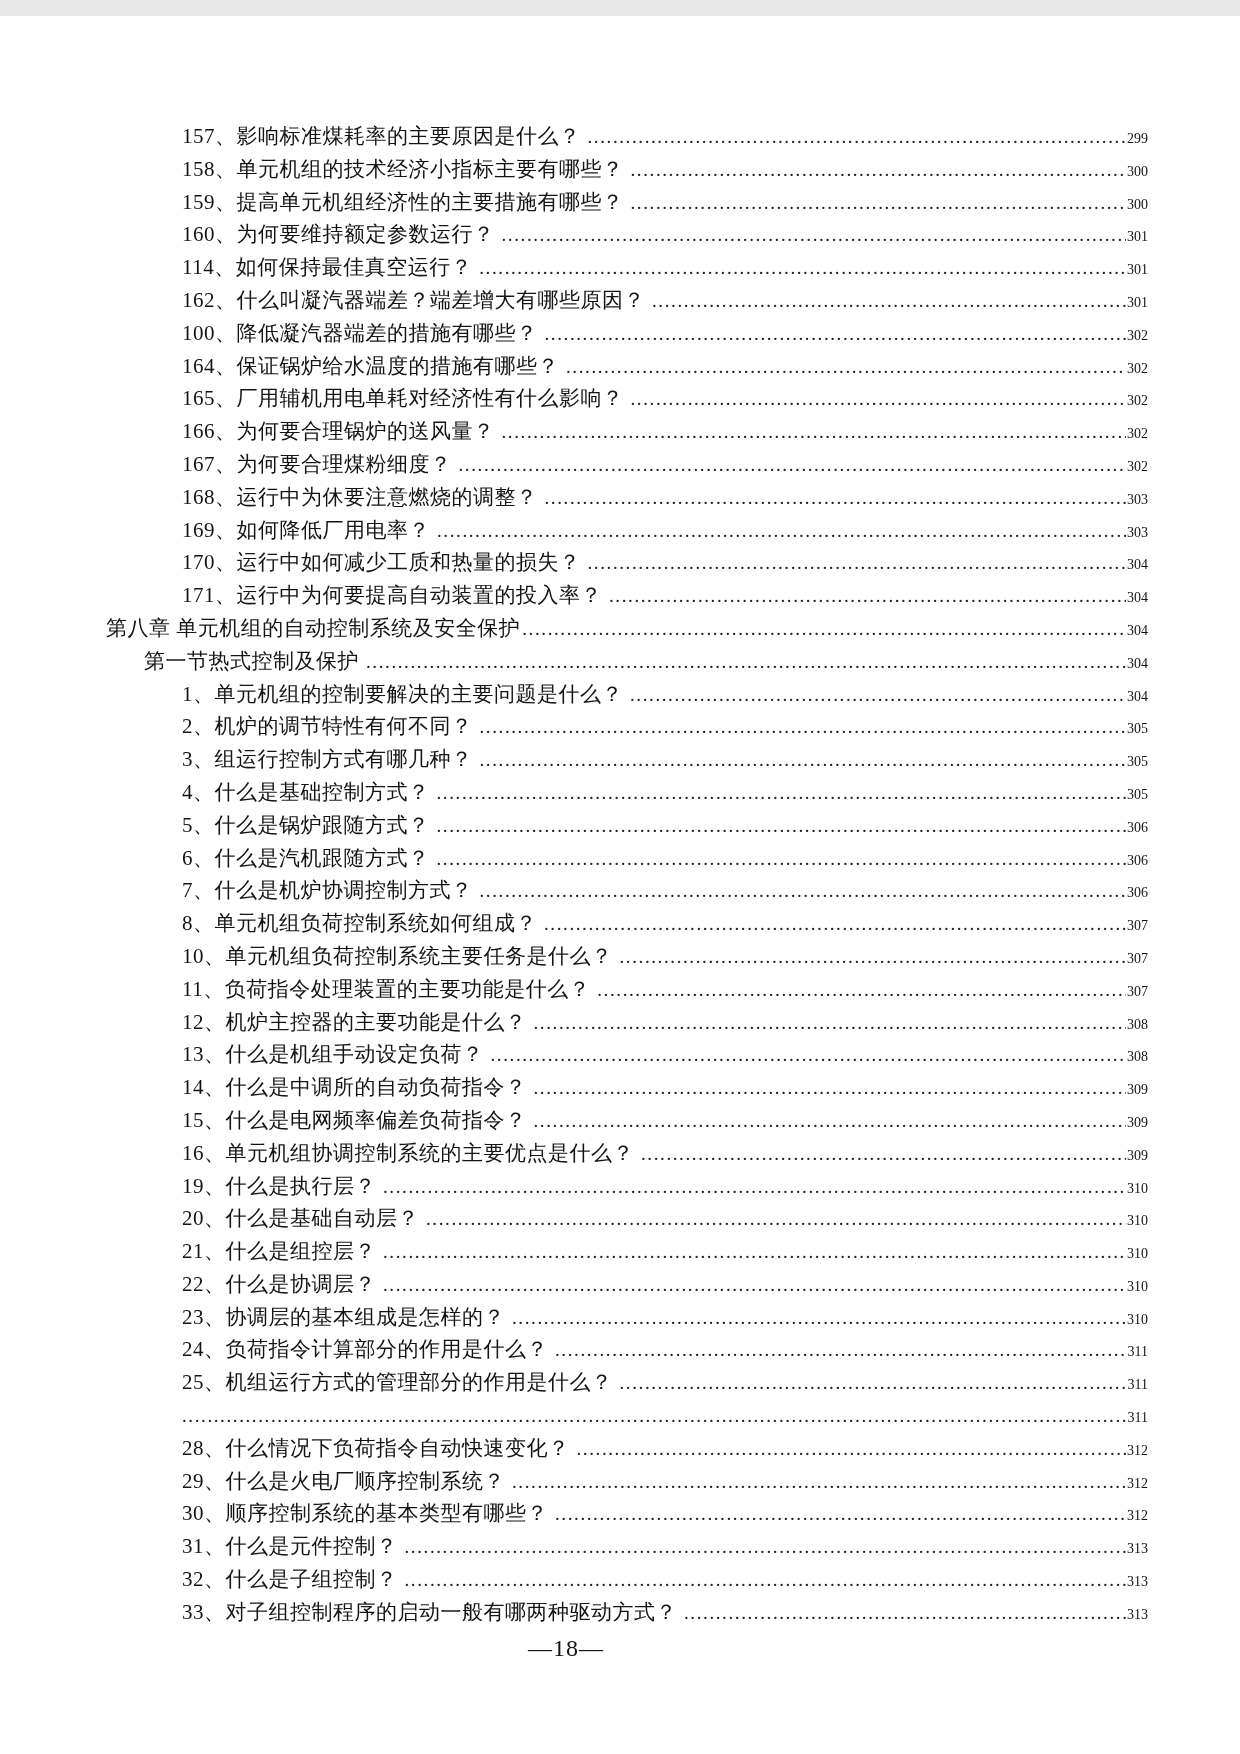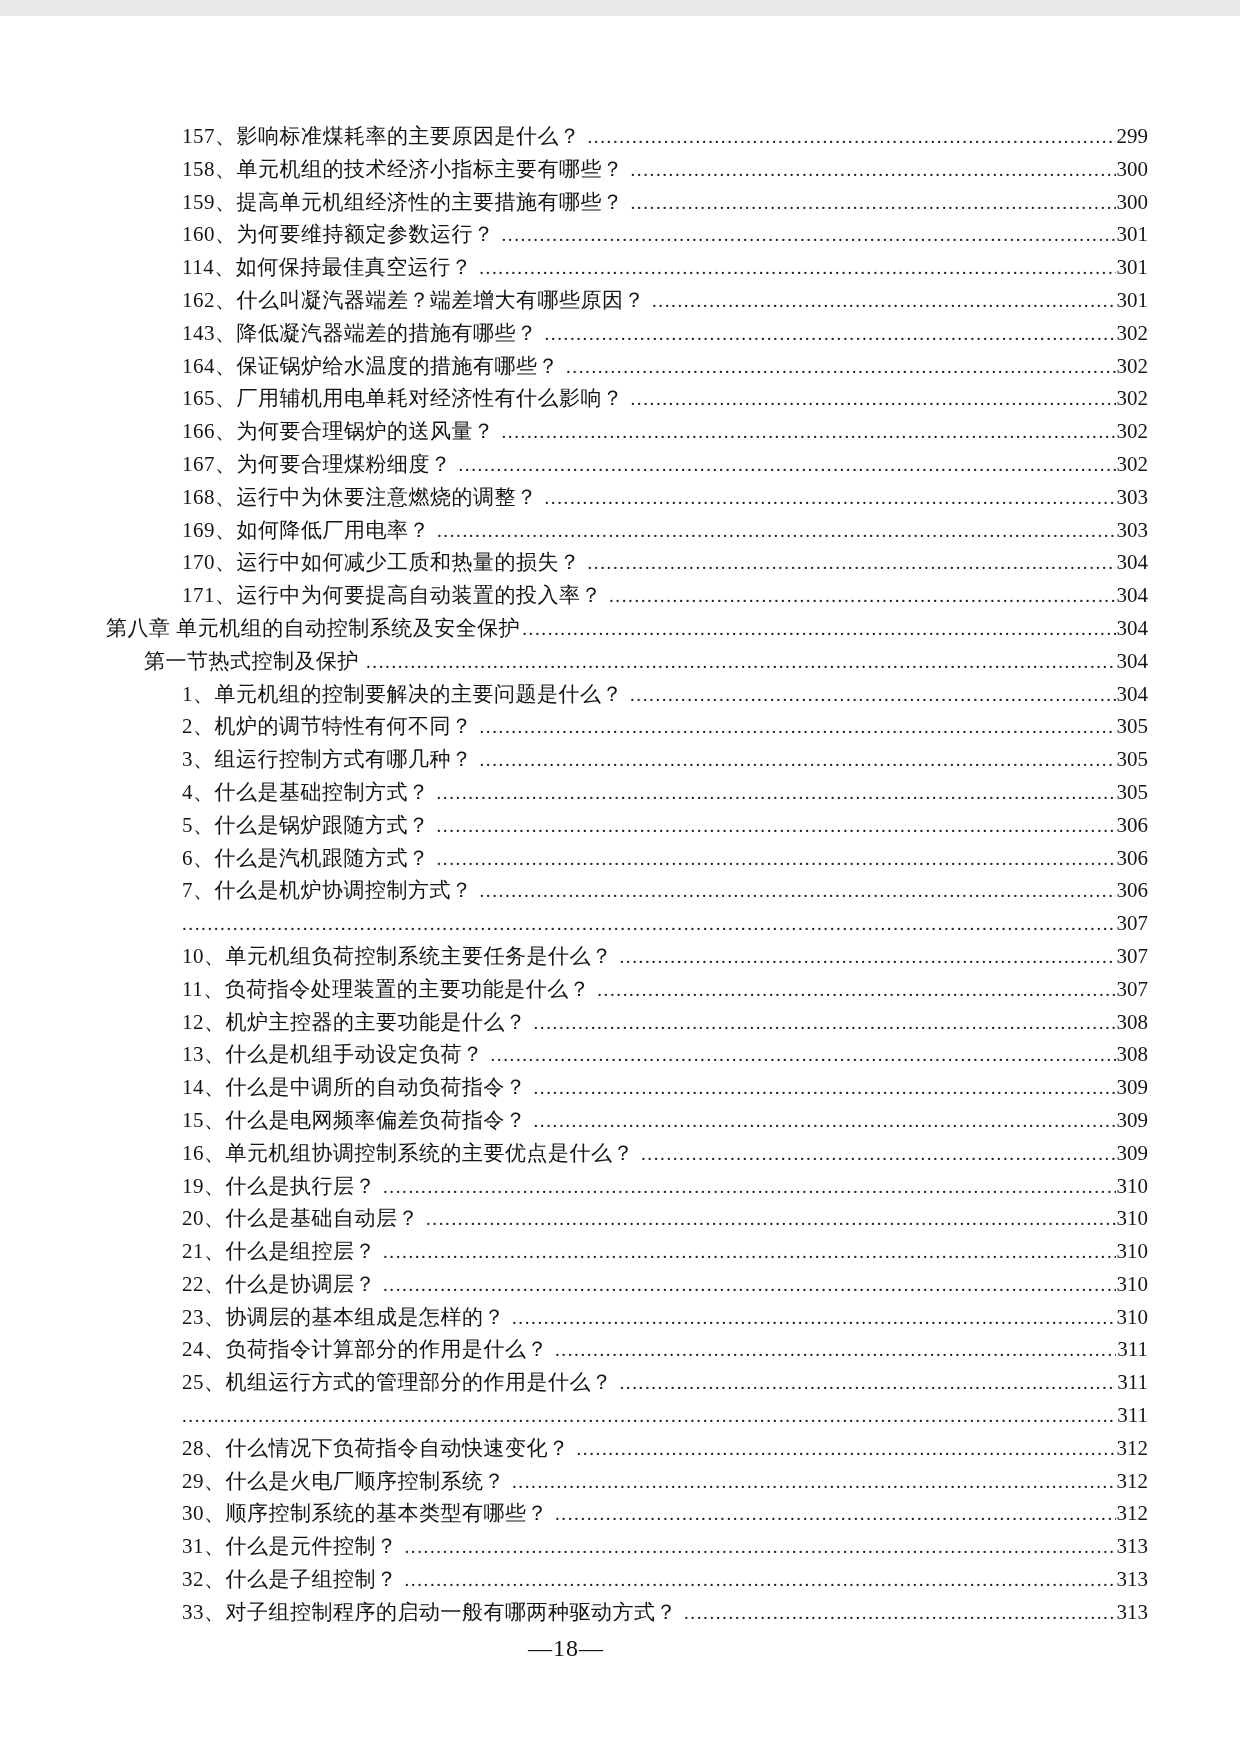--- a/index.html
+++ b/index.html
@@ -45,21 +45,21 @@
   }
   .dot-leader::after {
     content:"..................................................................................................................................................................................................................................................................................................";
     font-size:19px;
     letter-spacing:1.6px;
     color:#1f1f1f;
   }
   .entry-page {
     flex:0 0 auto;
     padding-left:1px;
-    font-size:21px;
+    font-size:14px;
   }
   .page-footer {
     position:absolute;
     top:1619px;
     left:0;
     width:1132px;
     text-align:center;
     font-size:24px;
     letter-spacing:1px;
   }
@@ -93,21 +93,21 @@
     <span class="entry-label">114、如何保持最佳真空运行？</span>
     <span class="dot-leader"></span>
     <span class="entry-page">301</span>
   </div>
       <div class="toc-row lvl-2">
     <span class="entry-label">162、什么叫凝汽器端差？端差增大有哪些原因？</span>
     <span class="dot-leader"></span>
     <span class="entry-page">301</span>
   </div>
       <div class="toc-row lvl-2">
-    <span class="entry-label">143、降低凝汽器端差的措施有哪些？</span>
+    <span class="entry-label">100、降低凝汽器端差的措施有哪些？</span>
     <span class="dot-leader"></span>
     <span class="entry-page">302</span>
   </div>
       <div class="toc-row lvl-2">
     <span class="entry-label">164、保证锅炉给水温度的措施有哪些？</span>
     <span class="dot-leader"></span>
     <span class="entry-page">302</span>
   </div>
       <div class="toc-row lvl-2">
     <span class="entry-label">165、厂用辅机用电单耗对经济性有什么影响？</span>
@@ -183,20 +183,21 @@
     <span class="entry-label">6、什么是汽机跟随方式？</span>
     <span class="dot-leader"></span>
     <span class="entry-page">306</span>
   </div>
       <div class="toc-row lvl-2">
     <span class="entry-label">7、什么是机炉协调控制方式？</span>
     <span class="dot-leader"></span>
     <span class="entry-page">306</span>
   </div>
       <div class="toc-row lvl-2">
+    <span class="entry-label">8、单元机组负荷控制系统如何组成？</span>
     <span class="dot-leader"></span>
     <span class="entry-page">307</span>
   </div>
       <div class="toc-row lvl-2">
     <span class="entry-label">10、单元机组负荷控制系统主要任务是什么？</span>
     <span class="dot-leader"></span>
     <span class="entry-page">307</span>
   </div>
       <div class="toc-row lvl-2">
     <span class="entry-label">11、负荷指令处理装置的主要功能是什么？</span>

